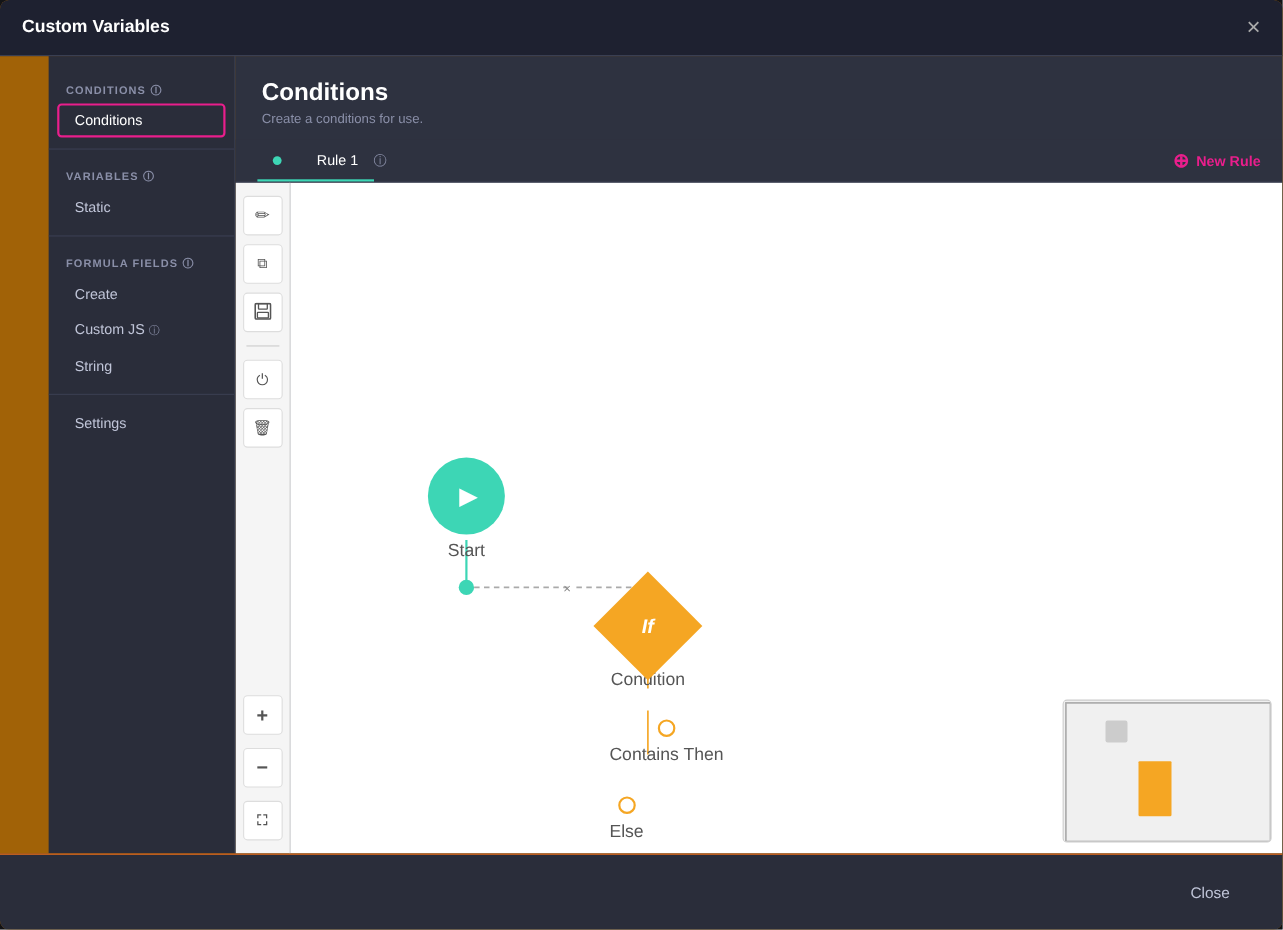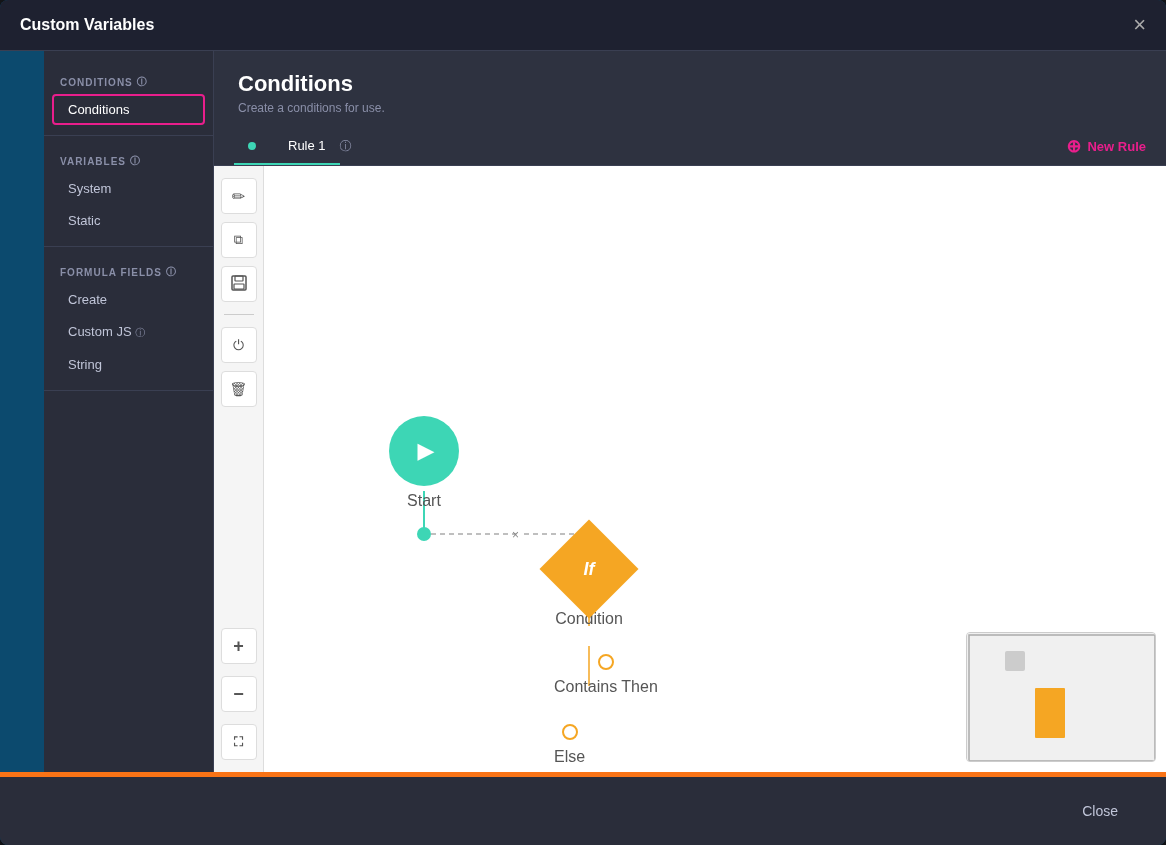--- a/index.html
+++ b/index.html
@@ -1,20 +1,20 @@
 <!DOCTYPE html>
 <html><head>
   <meta charset="utf-8">
   <style>
     * { box-sizing: border-box; margin: 0; padding: 0; }
     body { font-family: 'Segoe UI', Arial, sans-serif; background: #2a2d35; display: flex; justify-content: center; align-items: center; min-height: 100vh; }
 
     .modal-overlay { width: 1166px; height: 845px; background: rgba(0,0,0,0.5); display: flex; justify-content: center; align-items: center; }
 
-    .modal { width: 1166px; height: 845px; background: #0c4a6e; border-radius: 8px; display: flex; flex-direction: column; overflow: hidden; box-shadow: 0 10px 40px rgba(0,0,0,0.5); }
+    .modal { width: 1166px; height: 845px; background: #a16207; border-radius: 8px; display: flex; flex-direction: column; overflow: hidden; box-shadow: 0 10px 40px rgba(0,0,0,0.5); }
 
     .modal-header { background: #1e2130; padding: 14px 20px; display: flex; justify-content: space-between; align-items: center; border-bottom: 1px solid #3a3f52; flex-shrink: 0; }
     .modal-title { color: #ffffff; font-size: 16px; font-weight: 600; }
     .modal-close { color: #aaa; background: none; border: none; font-size: 22px; cursor: pointer; line-height: 1; }
 
     .modal-body { display: flex; flex: 1; overflow: hidden; margin-left: 44px; }
 
     
     .sidebar { width: 170px; background: #2a2d3a; border-right: 1px solid #3a3f52; padding: 16px 0; flex-shrink: 0; overflow-y: auto; }
     .sidebar-section-label { color: #8a8fa8; font-size: 10px; font-weight: 700; letter-spacing: 1px; padding: 8px 16px 4px; text-transform: uppercase; display: flex; align-items: center; gap: 4px; }
@@ -55,21 +55,21 @@
     .node-condition { width: 70px; height: 70px; background: #f5a623; transform: rotate(45deg); display: flex; align-items: center; justify-content: center; cursor: pointer; }
     .node-condition-inner { transform: rotate(-45deg); color: white; font-size: 18px; font-weight: bold; font-style: italic; }
     .node-wrapper { display: flex; flex-direction: column; align-items: center; }
 
     .branch-dot-orange { width: 16px; height: 16px; border-radius: 50%; border: 2px solid #f5a623; background: white; margin: 8px 0 2px; }
 
     
     .mini-map { position: absolute; bottom: 10px; right: 10px; width: 190px; height: 130px; background: #f0f0f0; border: 1px solid #ccc; border-radius: 4px; overflow: hidden; }
 
     
-    .modal-footer { background: #2a2d3a; padding: 16px 24px; display: flex; justify-content: flex-end; align-items: center; gap: 8px; border-top: 5px solid #f97316; flex-shrink: 0; }
+    .modal-footer { background: #2a2d3a; padding: 16px 24px; display: flex; justify-content: flex-end; align-items: center; gap: 8px; border-top: 1px solid #f97316; flex-shrink: 0; }
     .btn-close { background: none; border: none; color: #c0c5d8; font-size: 14px; cursor: pointer; padding: 10px 24px; border-radius: 4px; }
     .btn-apply { background: #e91e8c; color: white; border: none; font-size: 14px; font-weight: 600; cursor: pointer; padding: 12px 36px; border-radius: 6px; }
 
     
     .flow-svg { position: absolute; top: 0; left: 0; pointer-events: none; }
 
     .flow-container { position: relative; width: 600px; height: 650px; }
   </style>
 </head>
 <body>
@@ -92,38 +92,38 @@
         </div>
 
         <div class="sidebar-item active">Conditions</div>
 
         <hr class="sidebar-divider">
 
         <div class="sidebar-section-label">
           <span>VARIABLES</span>
           <span class="sidebar-info">ⓘ</span>
         </div>
-        <div class="sidebar-item">System</div>
         <div class="sidebar-item">Static</div>
 
         <hr class="sidebar-divider">
 
         <div class="sidebar-section-label">
           <span>FORMULA FIELDS</span>
           <span class="sidebar-info">ⓘ</span>
         </div>
         <div class="sidebar-item">Create</div>
         <div class="sidebar-item">
           <span>Custom JS</span>
           <span class="sidebar-info">ⓘ</span>
         </div>
         <div class="sidebar-item">String</div>
 
         <hr class="sidebar-divider">
 
+        <div class="sidebar-item">Settings</div>
       </div>
 
       <div class="main-content">
 
         <div class="content-header">
           <div class="content-title">Conditions</div>
           <div class="content-subtitle">Create a conditions for use.</div>
         </div>
 
         <div class="tabs-bar">

